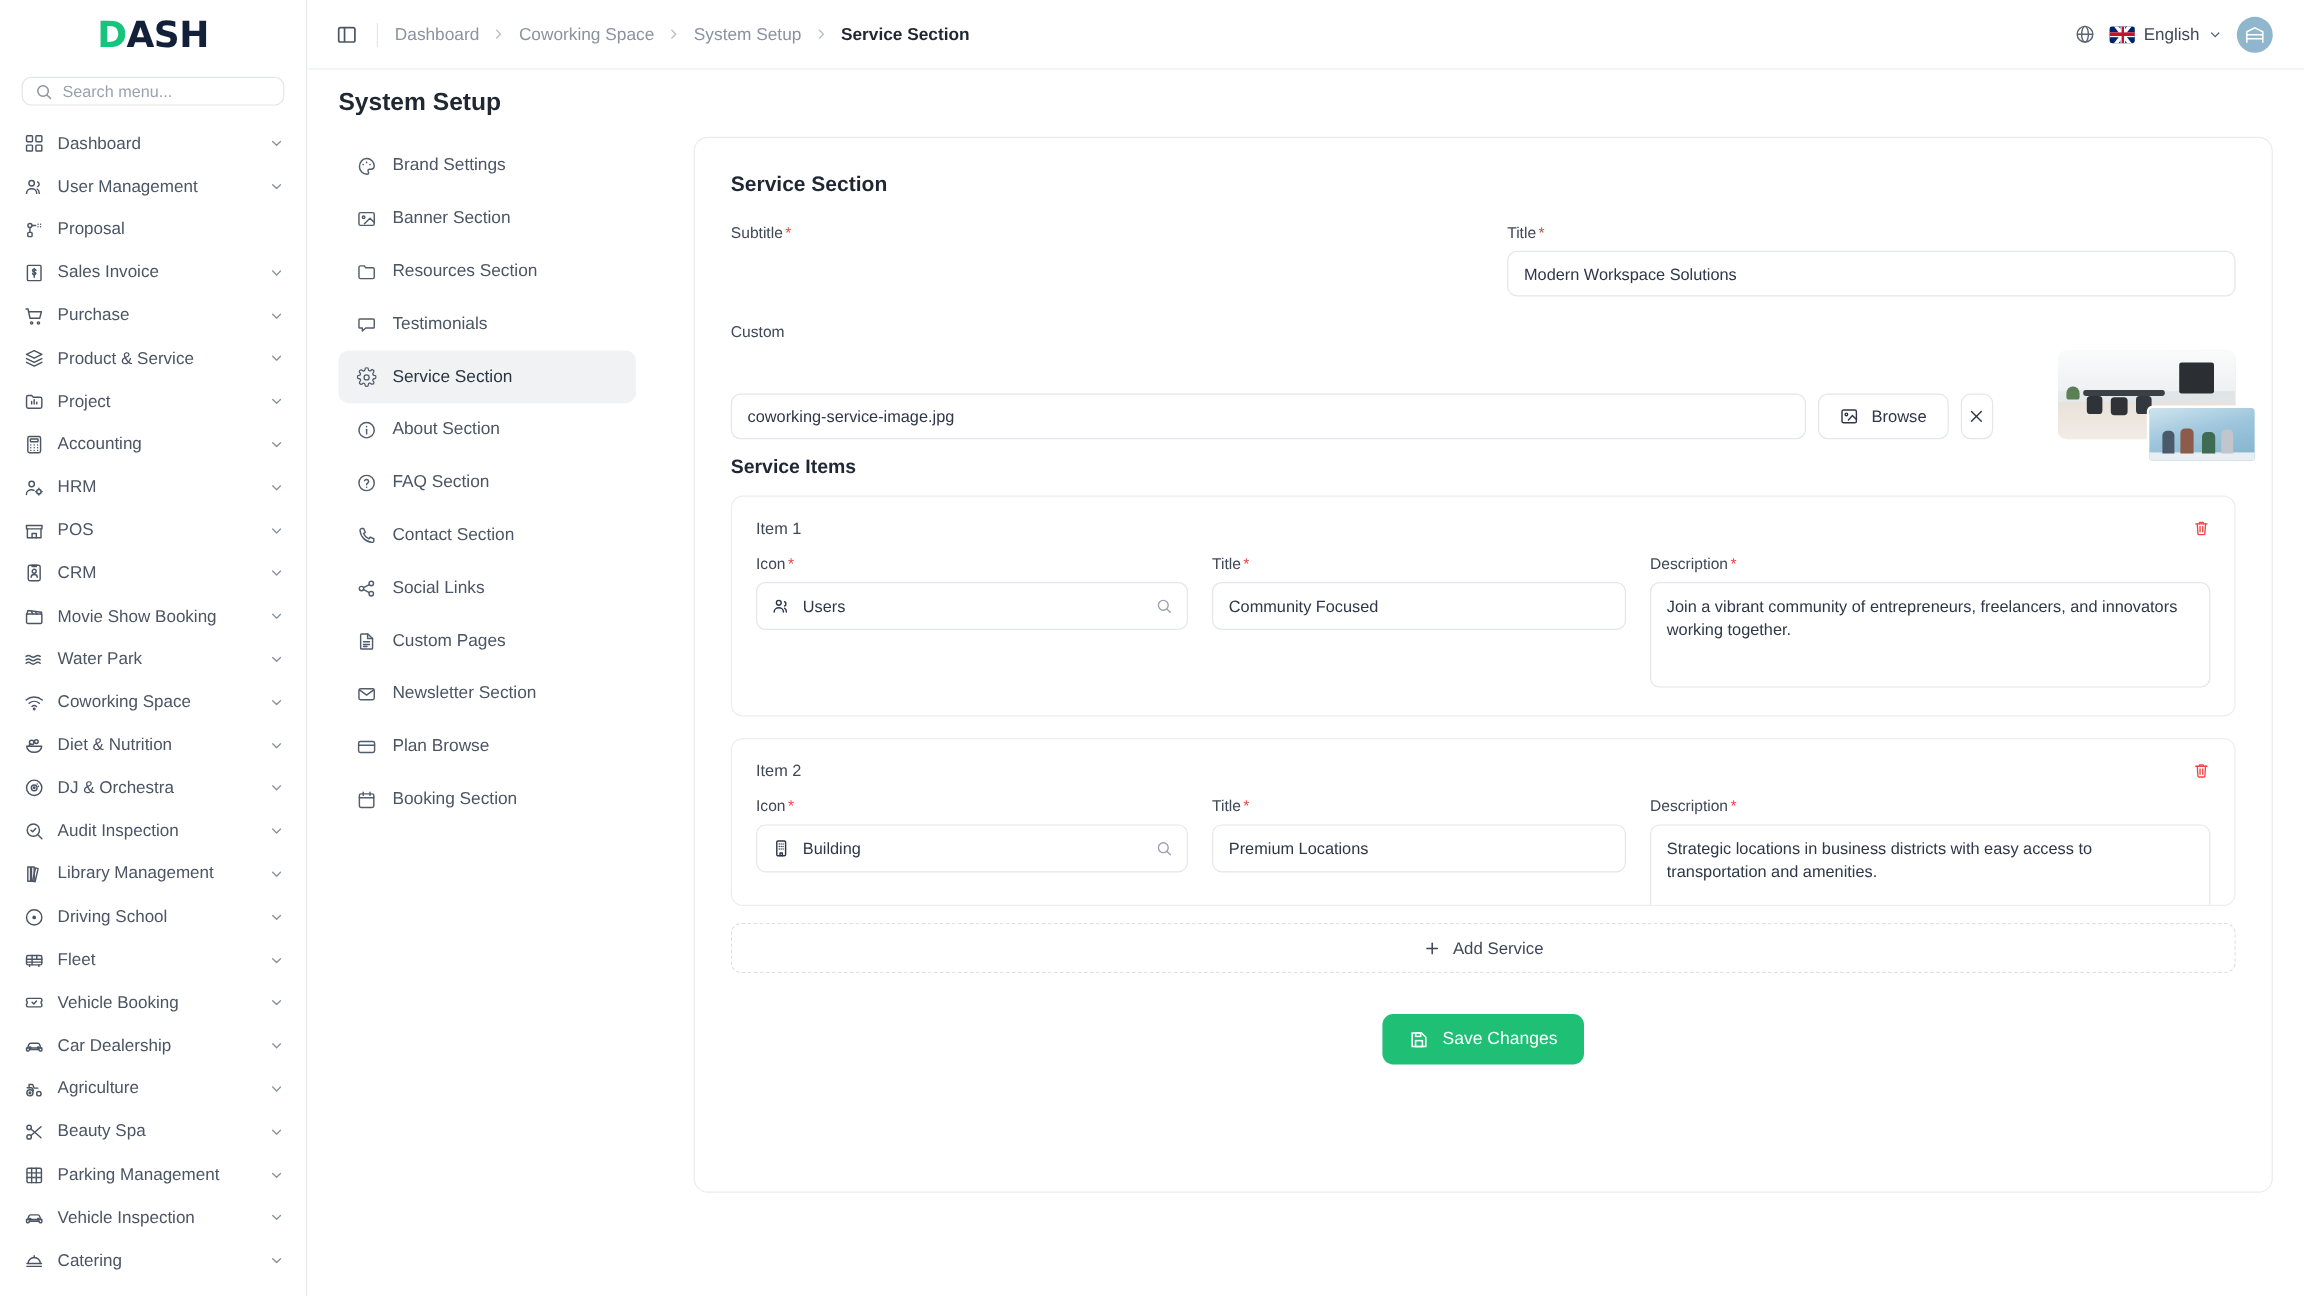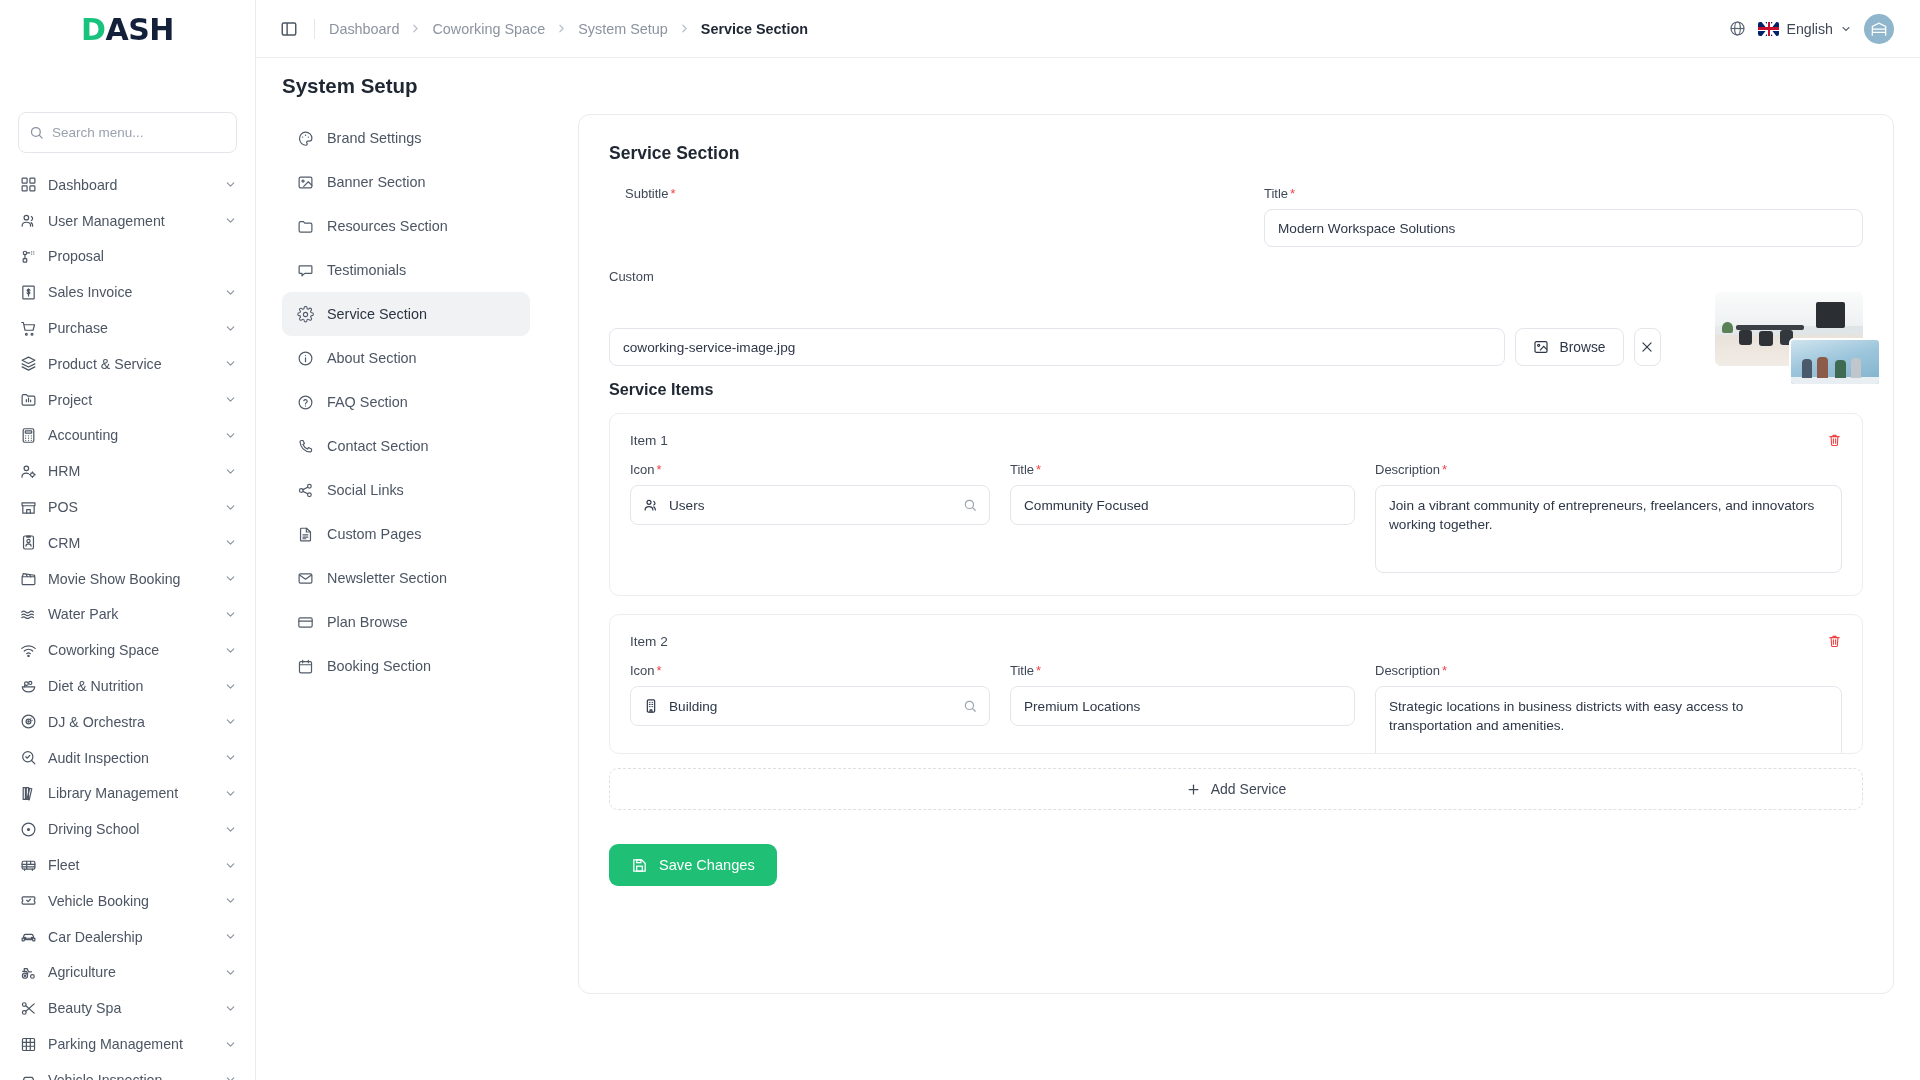--- a/index.html
+++ b/index.html
@@ -28,22 +28,22 @@
   .logo {
     font-size: 30px; font-weight: 700; letter-spacing: -0.5px;
     font-family: "DejaVu Sans", sans-serif;
     color: #13203a;
     display: flex; align-items: center;
   }
   .logo .d-green { color: #18c37d; }
   .search-wrap { padding: 6px 18px 12px 18px; }
   .search-box {
     display: flex; align-items: center; gap: 8px;
-    height: 41px; border: 1px solid #e3e6ea; border-radius: 8px;
-    padding: 0 10px; background: #fff; margin-top: 48px;
+    height: 24px; border: 1px solid #e3e6ea; border-radius: 8px;
+    padding: 0 10px; background: #fff;
   }
   .search-box input {
     border: none; outline: none; font-size: 13.5px;
     font-family: "Liberation Sans", sans-serif;
     color: #6b7280; width: 100%; background: transparent;
   }
   .search-box input::placeholder { color: #9aa2ae; }
   .nav-list { padding: 2px 10px 0 10px; }
   .nav-item {
     display: flex; align-items: center;
@@ -124,21 +124,21 @@
 
   
   .card-wrap { flex: 1 1 auto; padding-left: 48px; padding-top: 2px; }
   .card {
     border: 1px solid #e9ebee; border-radius: 12px; background: #fff;
     padding: 28px 30px 26px 30px;
     height: 880px;
   }
   .card-title { font-size: 17.5px; font-weight: 600; color: #1f2733; margin-bottom: 22px; }
 
-  .row2 { display: flex; gap: 40px; margin-left: 16px; }
+  .row2 { display: flex; gap: 40px; }
   .fld { flex: 1 1 0; margin-bottom: 22px; }
   .lbl { font-size: 13px; color: #3f4856; margin-bottom: 8px; display: block; }
   .req { color: #ef4444; margin-left: 2px; }
   .inp {
     width: 100%; height: 38px; border: 1px solid #e3e6ea; border-radius: 8px;
     padding: 0 13px; font-size: 13.6px; color: #2d3748; outline: none;
     font-family: "Liberation Sans", sans-serif; background: #fff;
   }
   .imgrow { display: flex; align-items: flex-end; gap: 10px; }
   .imgrow .inp { flex: 1 1 auto; }
@@ -207,21 +207,21 @@
     font-family: "Liberation Sans", sans-serif; line-height: 1.42;
   }
   .item-card.clipped { max-height: 140px; overflow: hidden; margin-bottom: 14px; }
 
   .add-btn {
     width: 100%; height: 42px; border: 1.5px dashed #dcdfe4; border-radius: 9px;
     background: #fff; display: flex; align-items: center; justify-content: center;
     gap: 10px; font-size: 14px; color: #3f4856; cursor: pointer;
     font-family: "Liberation Sans", sans-serif;
   }
-  .save-row { display: flex; justify-content: flex-start; margin-top: 34px; }
+  .save-row { display: flex; justify-content: center; margin-top: 34px; }
   .btn-save {
     display: flex; align-items: center; gap: 11px;
     height: 42px; padding: 0 22px; border: none; border-radius: 9px;
     background: #1fbf75; color: #fff; font-size: 14.6px; cursor: pointer;
     font-family: "Liberation Sans", sans-serif;
   }
   svg { display: block; }
 </style>
 </head>
 <body>

